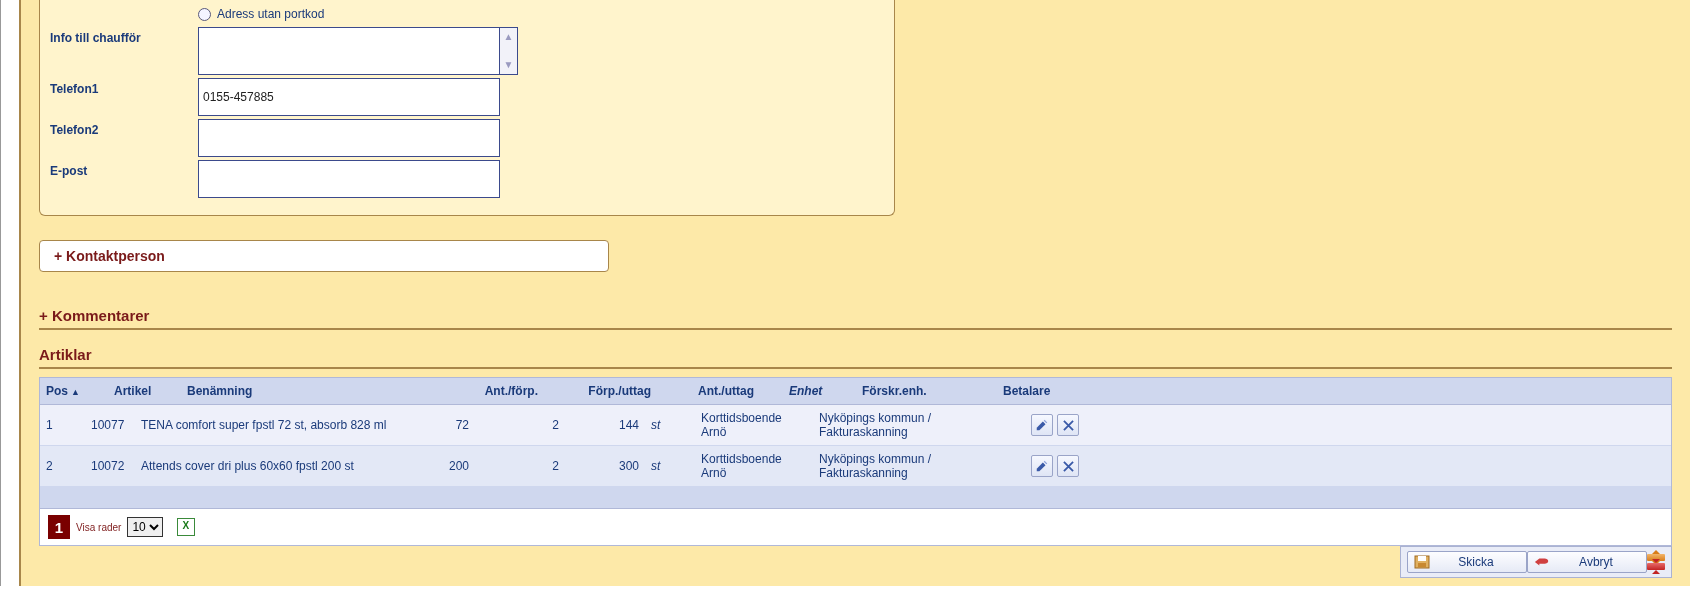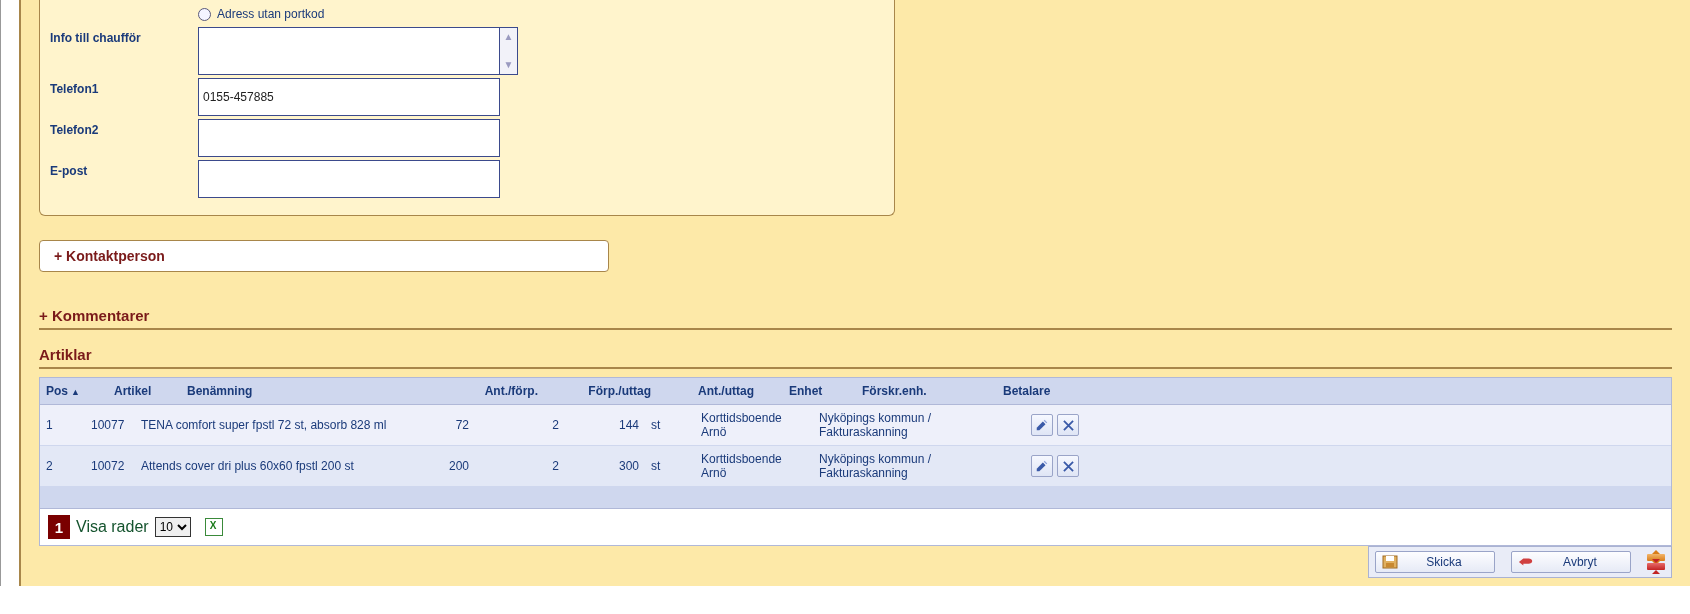--- a/index.html
+++ b/index.html
@@ -146,21 +146,21 @@
     background: #cfd7ee;
     border-bottom: 1px solid #b0b8d8;
   }
   .gc { padding: 6px 6px; }
   .c-pos   { width: 45px; }
   .c-art   { width: 50px; }
   .c-name  { width: 260px; }
   .c-aforp { width: 80px; text-align: right; }
   .c-futt  { width: 90px; text-align: right; }
   .c-autt  { width: 80px; text-align: right; }
-  .c-unit  { width: 50px; }
+  .c-unit  { width: 50px; font-style: italic; }
   .c-presc { width: 118px; }
   .c-pay   { width: 214px; }
   .c-act   { width: 56px; display:flex; gap:4px; justify-content:center; align-items:center; padding:3px 4px;}
   .sort-arrow { font-size: 9px; margin-left: 3px; }
 
   .icon-btn {
     width: 22px; height: 22px;
     border: 1px solid #9aa4c8;
     background: linear-gradient(#f6f8ff,#dfe5f5);
     display: flex; align-items: center; justify-content: center;
@@ -176,21 +176,21 @@
     gap: 6px;
   }
   .page-badge {
     background: #7a0000;
     color: #fff;
     font-weight: bold;
     width: 22px; height: 24px;
     display: flex; align-items:center; justify-content:center;
     font-size: 15px;
   }
-  .footer-label { color: #14532d; font-size: 16px; }
+  .footer-label { color: #7f1d1d; font-size: 10px; }
   select.rows-sel {
     border: 1px solid #333;
     height: 20px;
     font-size: 12px;
   }
   .excel-icon {
     width: 18px; height: 18px;
     background: #fff;
     border: 1px solid #3a8a3a;
     position: relative;
@@ -207,21 +207,21 @@
 
   .action-bar {
     position: absolute;
     right: 18px;
     bottom: 8px;
     background: #e9ecf7;
     border: 1px solid #aab2d2;
     padding: 4px 6px;
     display: flex;
     align-items: center;
-    gap: 16px;
+    gap: 0;
   }
   .act-btn {
     display: flex;
     align-items: center;
     gap: 6px;
     background: linear-gradient(#fdfdff,#e6eaf6);
     border: 1px solid #9aa4c8;
     border-radius: 2px;
     padding: 3px 10px 3px 6px;
     min-width: 120px;

